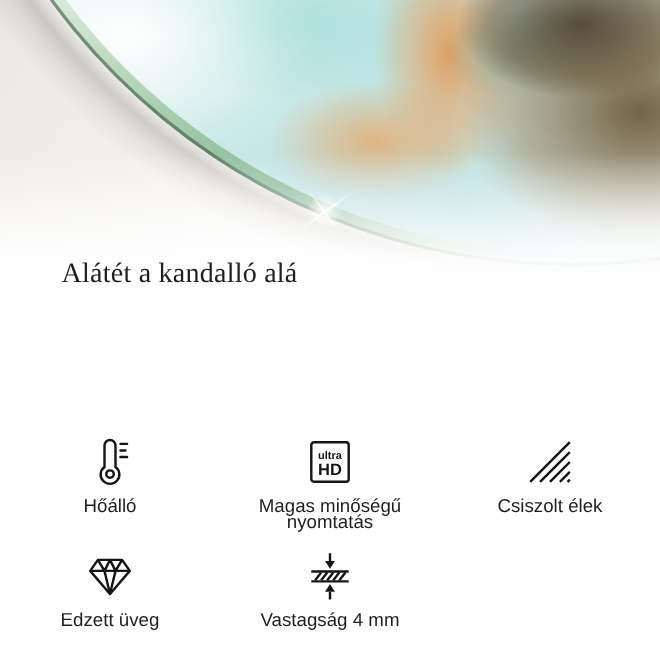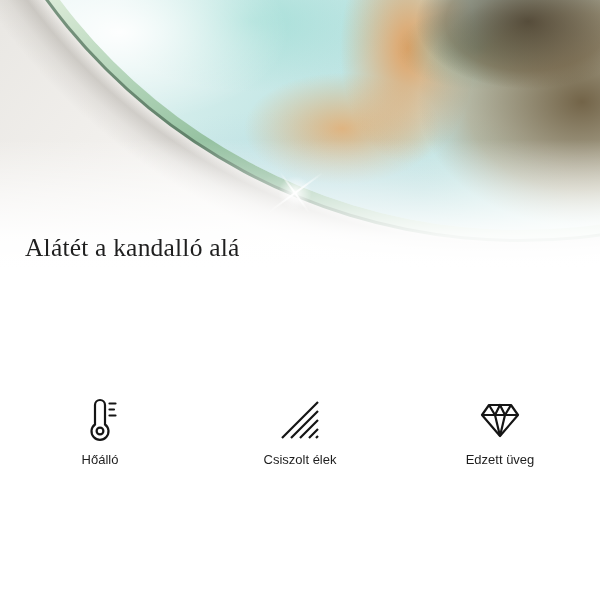--- a/index.html
+++ b/index.html
@@ -82,21 +82,21 @@
     position: absolute; left: 0; right: 0; top: 50%;
     height: 2px; margin-top: -1px;
     background: linear-gradient(90deg, rgba(255,255,255,0) 0%, rgba(255,255,255,0.9) 42%, #ffffff 50%, rgba(255,255,255,0.9) 58%, rgba(255,255,255,0) 100%);
   }
   .sparkle::before { transform: rotate(-36deg); }
   .sparkle::after  { transform: rotate(54deg); left: 9px; right: 9px; }
 
   
   .heading {
     position: absolute;
-    left: 25px; top: 230px; width: 520px;
+    left: 56px; top: 230px; width: 520px;
     font-family: "Liberation Serif", serif;
     font-weight: 400;
     font-size: 25.5px;
     line-height: 35px;
     color: #1f1f1f;
     letter-spacing: 0.2px;
     z-index: 3;
   }
   .description {
     position: absolute;
@@ -120,21 +120,21 @@
     display: flex;
     flex-direction: column;
     align-items: center;
   }
   .feature .icon-box {
     width: 48px; height: 48px;
     display: flex; align-items: center; justify-content: center;
   }
   .feature .label {
     margin-top: 8px;
-    font-size: 13px;
+    font-size: 17px;
     line-height: 15px;
     color: #1e1e1e;
     text-align: center;
   }
   .fi { stroke: #151515; fill: none; stroke-width: 2.2; }
   .fi-fill { fill: #151515; stroke: none; }
   .fi-text { fill: #151515; font-family: "Liberation Sans", sans-serif; text-anchor: middle; }
 </style>
 </head>
 <body>
@@ -164,20 +164,30 @@
       <div class="icon-box">
         <svg width="48" height="48" viewBox="0 0 48 48">
           <path class="fi" d="M19 9 a5 5 0 0 1 10 0 V28.5 a8.5 8.5 0 1 1 -10 0 Z"></path>
           <circle class="fi" cx="24" cy="35" r="3.4"></circle>
           <path class="fi" stroke-linecap="round" d="M33.5 7.5 h6 M33.5 13.5 h4.5 M33.5 19.5 h6"></path>
         </svg>
       </div>
       <div class="label">Hőálló</div>
     </div>
 
+    <div class="feature">
+      <div class="icon-box">
+        <svg width="48" height="48" viewBox="0 0 48 48">
+          <rect class="fi" x="7" y="6" width="34" height="36" rx="2.5" stroke-width="2.5"></rect>
+          <text class="fi-text" x="24" y="21" font-size="10" font-weight="700">ultra</text>
+          <text class="fi-text" x="24" y="36" font-size="15" font-weight="800">HD</text>
+        </svg>
+      </div>
+      <div class="label">Magas minőségű nyomtatás</div>
+    </div>
 
 
     <div class="feature">
       <div class="icon-box">
         <svg width="48" height="48" viewBox="0 0 48 48">
           <path class="fi" stroke-width="3.8" d="M6 42 L42 6 M15 42 L42 15 M24 42 L42 24 M33 42 L42 33 M40 42 L42 40"></path>
         </svg>
       </div>
       <div class="label">Csiszolt élek</div>
     </div>
@@ -185,15 +195,28 @@
     <div class="feature">
       <div class="icon-box">
         <svg width="48" height="48" viewBox="0 0 48 48">
           <path class="fi" stroke-linejoin="round" d="M13 9 H35 L42 19 L24 40 L6 19 Z"></path>
           <path class="fi" stroke-linejoin="round" d="M6 19 H42 M13 9 L19 19 L24 40 M35 9 L29 19 L24 40 M19 19 L24 9 L29 19"></path>
         </svg>
       </div>
       <div class="label">Edzett üveg</div>
     </div>
 
+    <div class="feature">
+      <div class="icon-box">
+        <svg width="48" height="48" viewBox="0 0 48 48">
+          <path class="fi" stroke-width="2.4" d="M24 3 V10"></path>
+          <polygon class="fi-fill" points="24,17 19.5,10 28.5,10"></polygon>
+          <path class="fi" stroke-width="2.6" d="M7 19.5 H41 M7 28.5 H41"></path>
+          <path class="fi" stroke-width="2.2" d="M10.5 27.5 L16 20.5 M16 27.5 L21.5 20.5 M21.5 27.5 L27 20.5 M27 27.5 L32.5 20.5 M32.5 27.5 L38 20.5"></path>
+          <path class="fi" stroke-width="2.4" d="M24 45 V38"></path>
+          <polygon class="fi-fill" points="24,31 19.5,38 28.5,38"></polygon>
+        </svg>
+      </div>
+      <div class="label">Vastagság 4 mm</div>
+    </div>
 
   </div>
 </div>
 
 </body></html>

